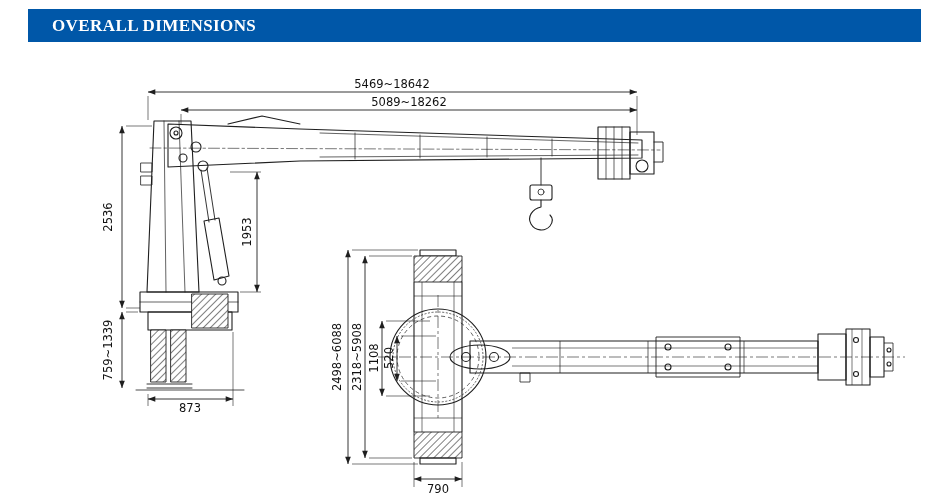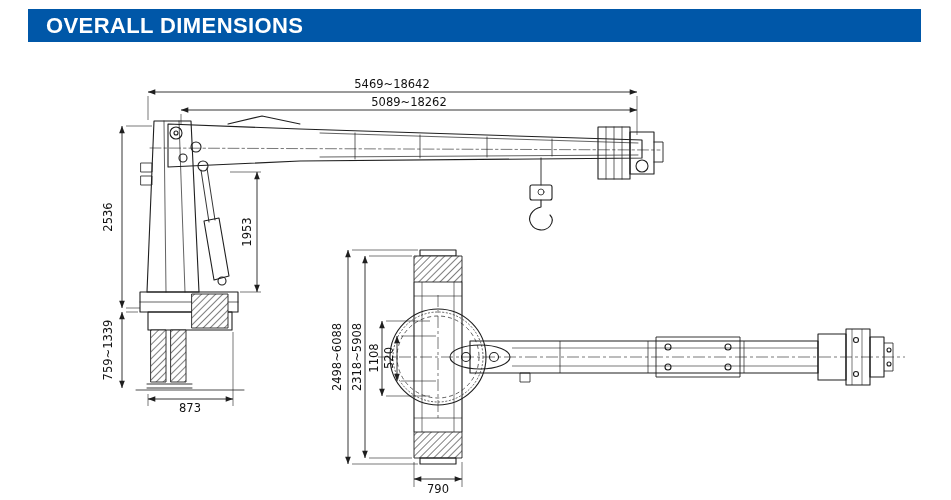--- a/index.html
+++ b/index.html
@@ -11,22 +11,22 @@
   body{margin:0;background:#e8e8e8;}
   .page{
     position:relative;width:951px;height:500px;background:var(--page-bg);
     font-family:"Liberation Sans",sans-serif;overflow:hidden;margin:0 auto;
   }
   .banner{
     position:absolute;left:28px;top:9px;width:893px;height:33px;
     background:var(--header-bg);display:flex;align-items:center;padding:0 12px;
   }
   .banner h1{
-    margin:6px;color:var(--header-text);font-size:22px;font-weight:700;
-    letter-spacing:.4px;font-family:Liberation Sans, sans-serif;
+    margin:12px;color:var(--header-text);font-size:17px;font-weight:700;
+    letter-spacing:.4px;font-family:Liberation Serif, serif;
   }
   .drawing{position:absolute;left:0;top:0;width:951px;height:500px;}
   .dim-text{
     font-family:"DejaVu Sans",sans-serif;font-size:11.5px;fill:#111;
   }
 </style>
 </head>
 <body>
 
 <div class="page">

